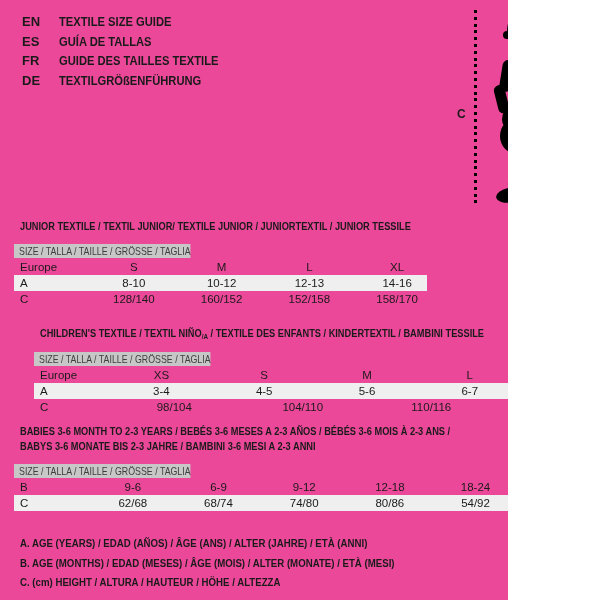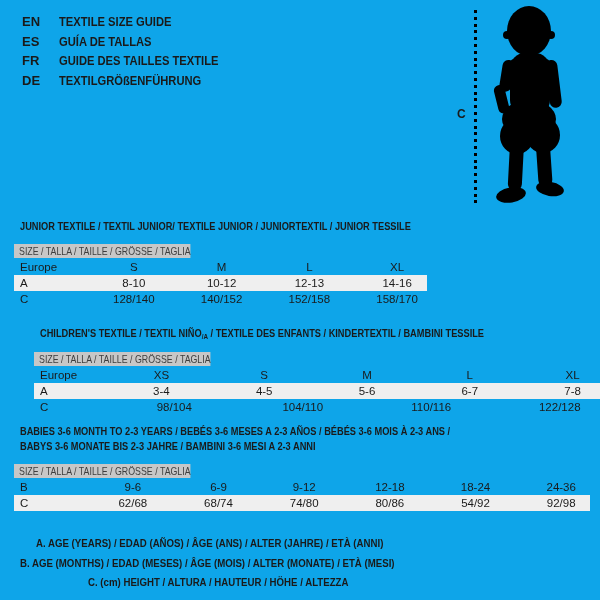--- a/index.html
+++ b/index.html
@@ -1,17 +1,17 @@
 <!DOCTYPE html>
 <html><head>
 <meta charset="utf-8">
 <style>
   html,body{margin:0;padding:0;background:#fff;}
   .page{
-    position:relative;width:600px;height:600px;background:#0ea5e9;
+    position:relative;width:508px;height:600px;background:#ec4899;
     font-family:"Liberation Sans", sans-serif;color:#1a1a1a;overflow:hidden;
   }
   .condensed{display:inline-block;transform:scaleX(0.84);transform-origin:0 50%;white-space:nowrap;}
 
   
   .lang-list{position:absolute;left:22px;top:12px;}
   .lang-row{display:flex;height:19.5px;align-items:center;font-weight:bold;font-size:13px;}
   .lang-code{width:37px;flex:0 0 37px;}
   .lang-label{display:inline-block;transform:scaleX(0.86);transform-origin:0 50%;white-space:nowrap;}
 
@@ -30,21 +30,21 @@
   .band{background:#c7c7c7;height:14px;line-height:14.5px;font-size:10.5px;color:#3d3d3d;
     padding-left:6px;margin-bottom:1px;}
   .trow{display:flex;height:16px;line-height:16px;font-size:11.5px;gap:28px;}
   .trow.shaded{background:#efefef;}
   .tlabel{width:62px;flex:0 0 62px;padding-left:6px;box-sizing:border-box;}
   .tcell{flex:1;text-align:center;}
   .subscript{font-size:7.5px;position:relative;top:2px;}
 
   
   .notes{position:absolute;left:20px;top:534px;}
-  .note-line{font-weight:bold;font-size:11.5px;height:19.5px;line-height:19.5px;text-align:center;}
+  .note-line{font-weight:bold;font-size:11.5px;height:19.5px;line-height:19.5px;}
 </style>
 </head>
 <body>
 
 <div class="page">
 
   <div class="lang-list">
     <div class="lang-row">
       <span class="lang-code">EN</span>
       <span class="lang-label">TEXTILE SIZE GUIDE</span>
@@ -99,21 +99,21 @@
         <div class="trow shaded">
           <span class="tlabel">A</span>
           <span class="tcell">8-10</span>
           <span class="tcell">10-12</span>
           <span class="tcell">12-13</span>
           <span class="tcell">14-16</span>
         </div>
         <div class="trow">
           <span class="tlabel">C</span>
           <span class="tcell">128/140</span>
-          <span class="tcell">140/152</span>
+          <span class="tcell">160/152</span>
           <span class="tcell">152/158</span>
           <span class="tcell">158/170</span>
         </div>
       </div>
   </section>
 
   <section class="sec sec-children">
     <h2 class="tbl-title condensed"><div><span>CHILDREN'S TEXTILE / TEXTIL NIÑO</span><span class="subscript">/A</span><span> / TEXTILE DES ENFANTS / KINDERTEXTIL / BAMBINI TESSILE</span></div></h2>
     <div class="band condensed">SIZE / TALLA / TAILLE / GRÖSSE / TAGLIA</div>
     <div>

